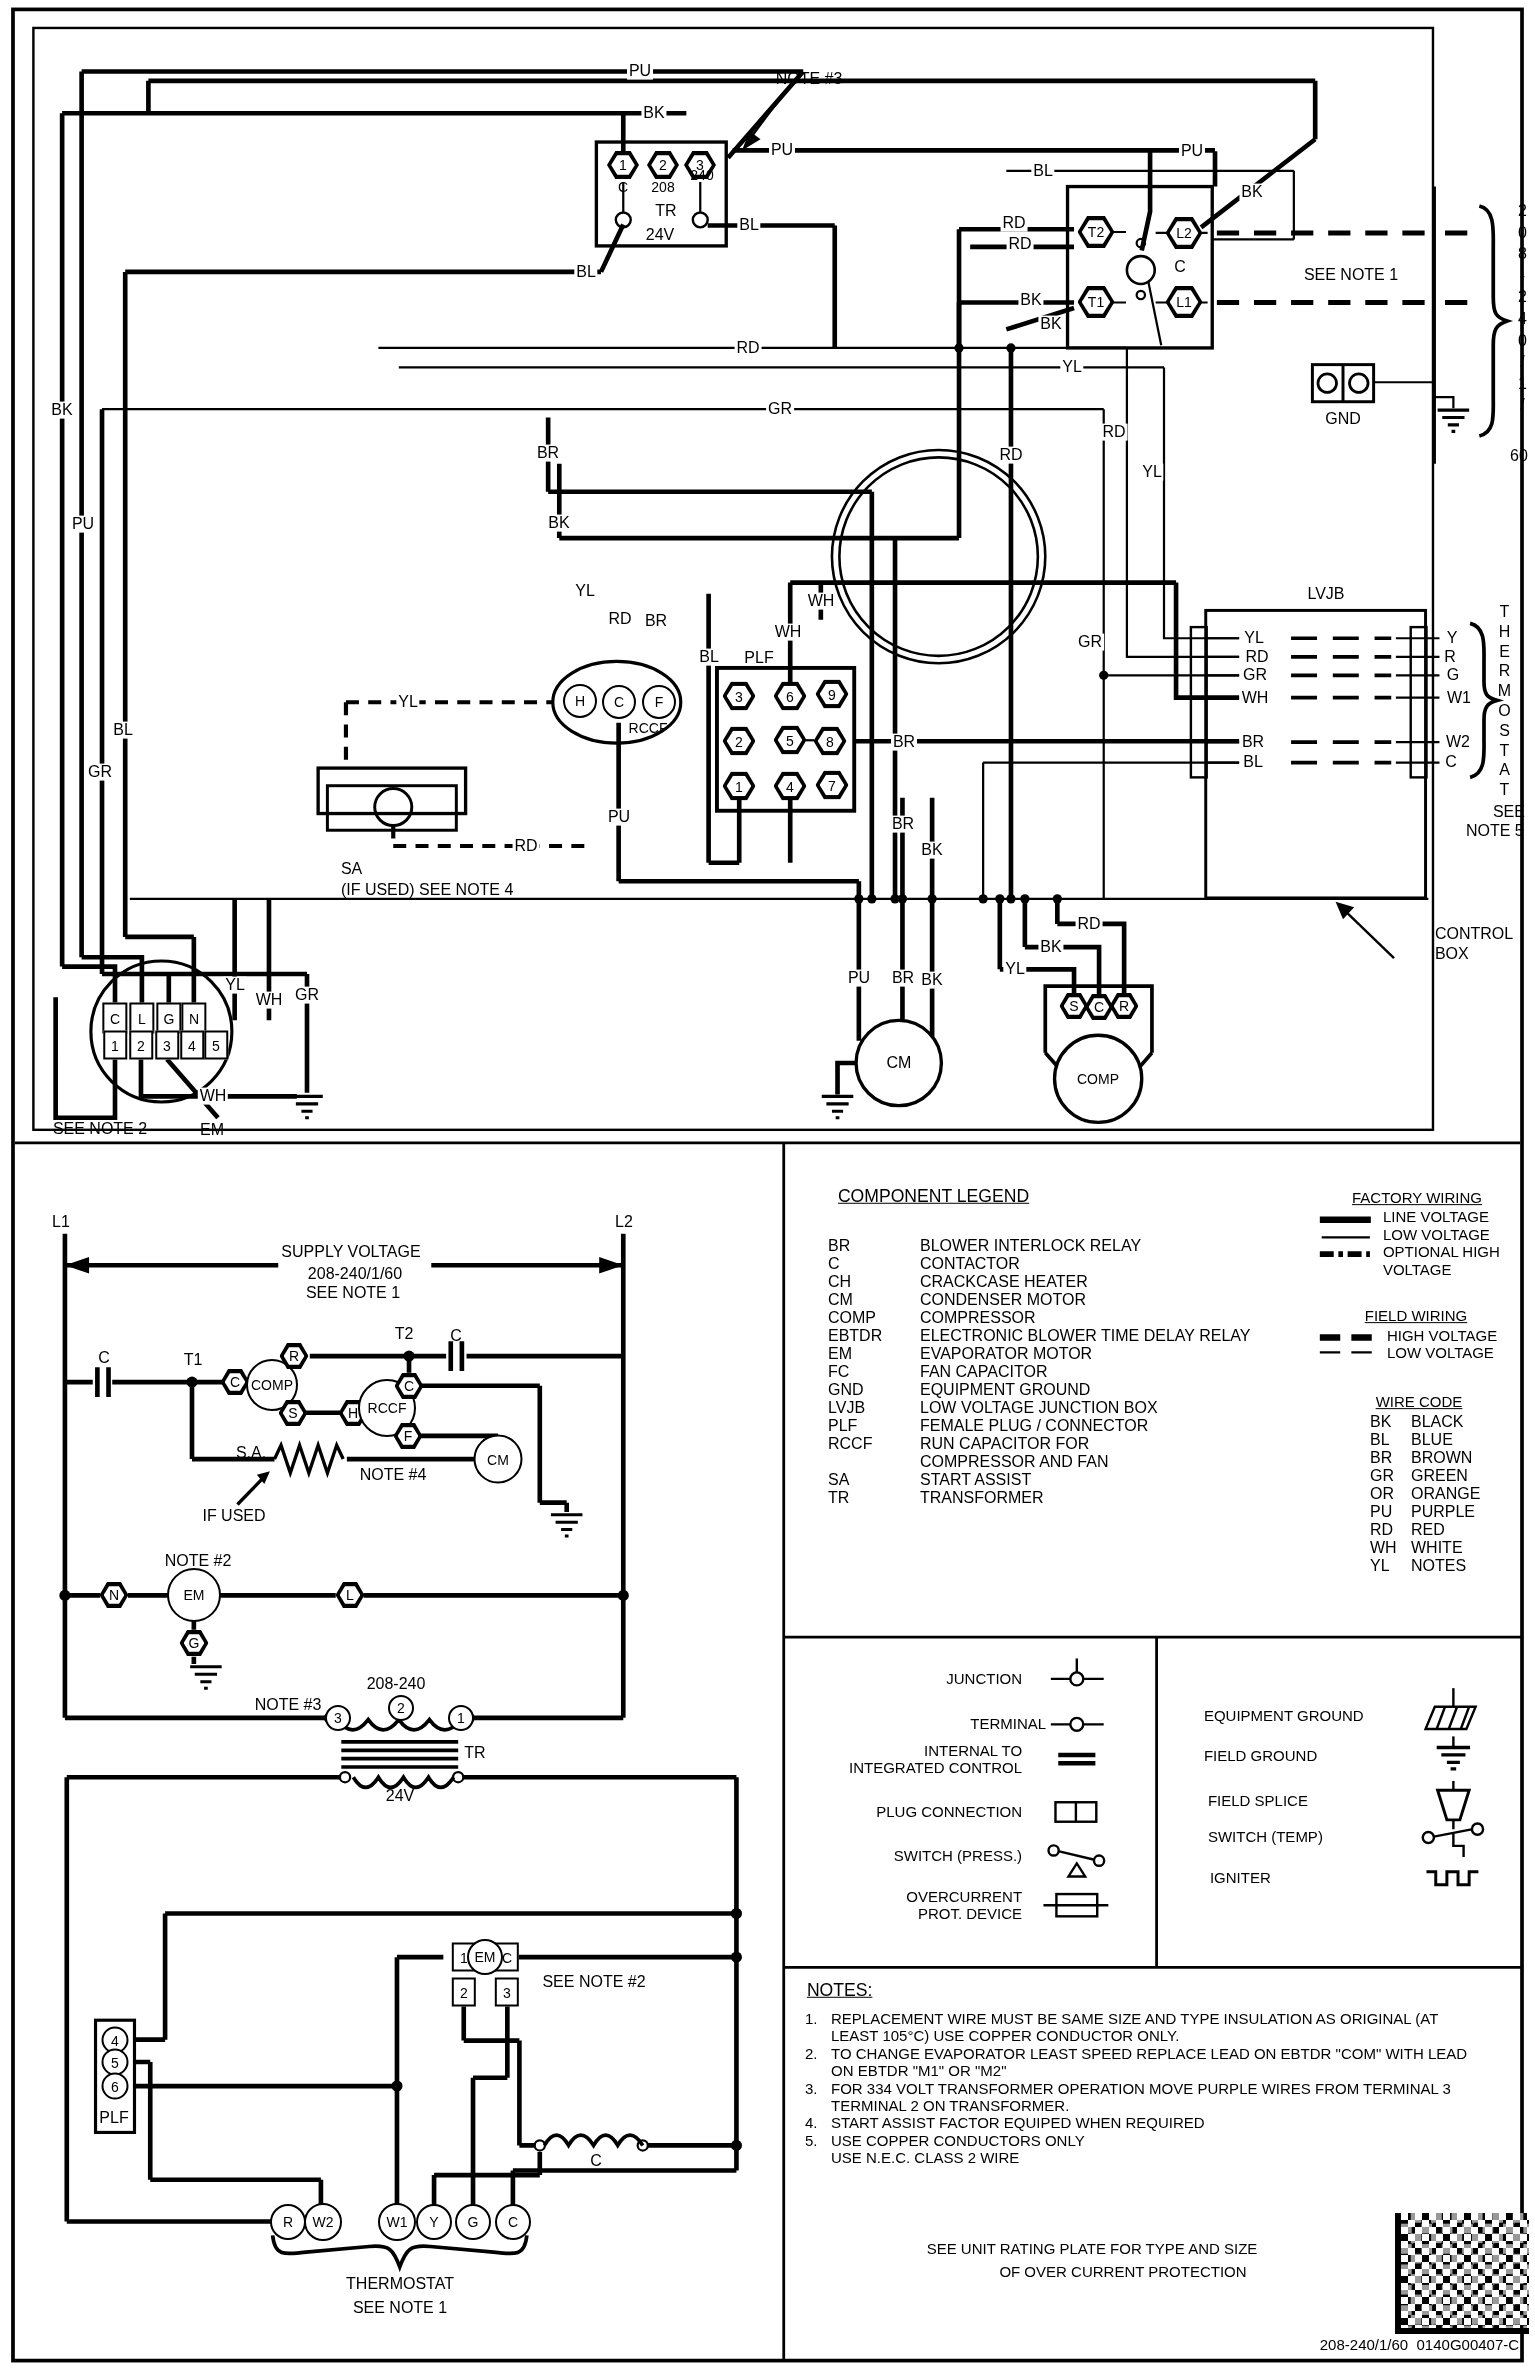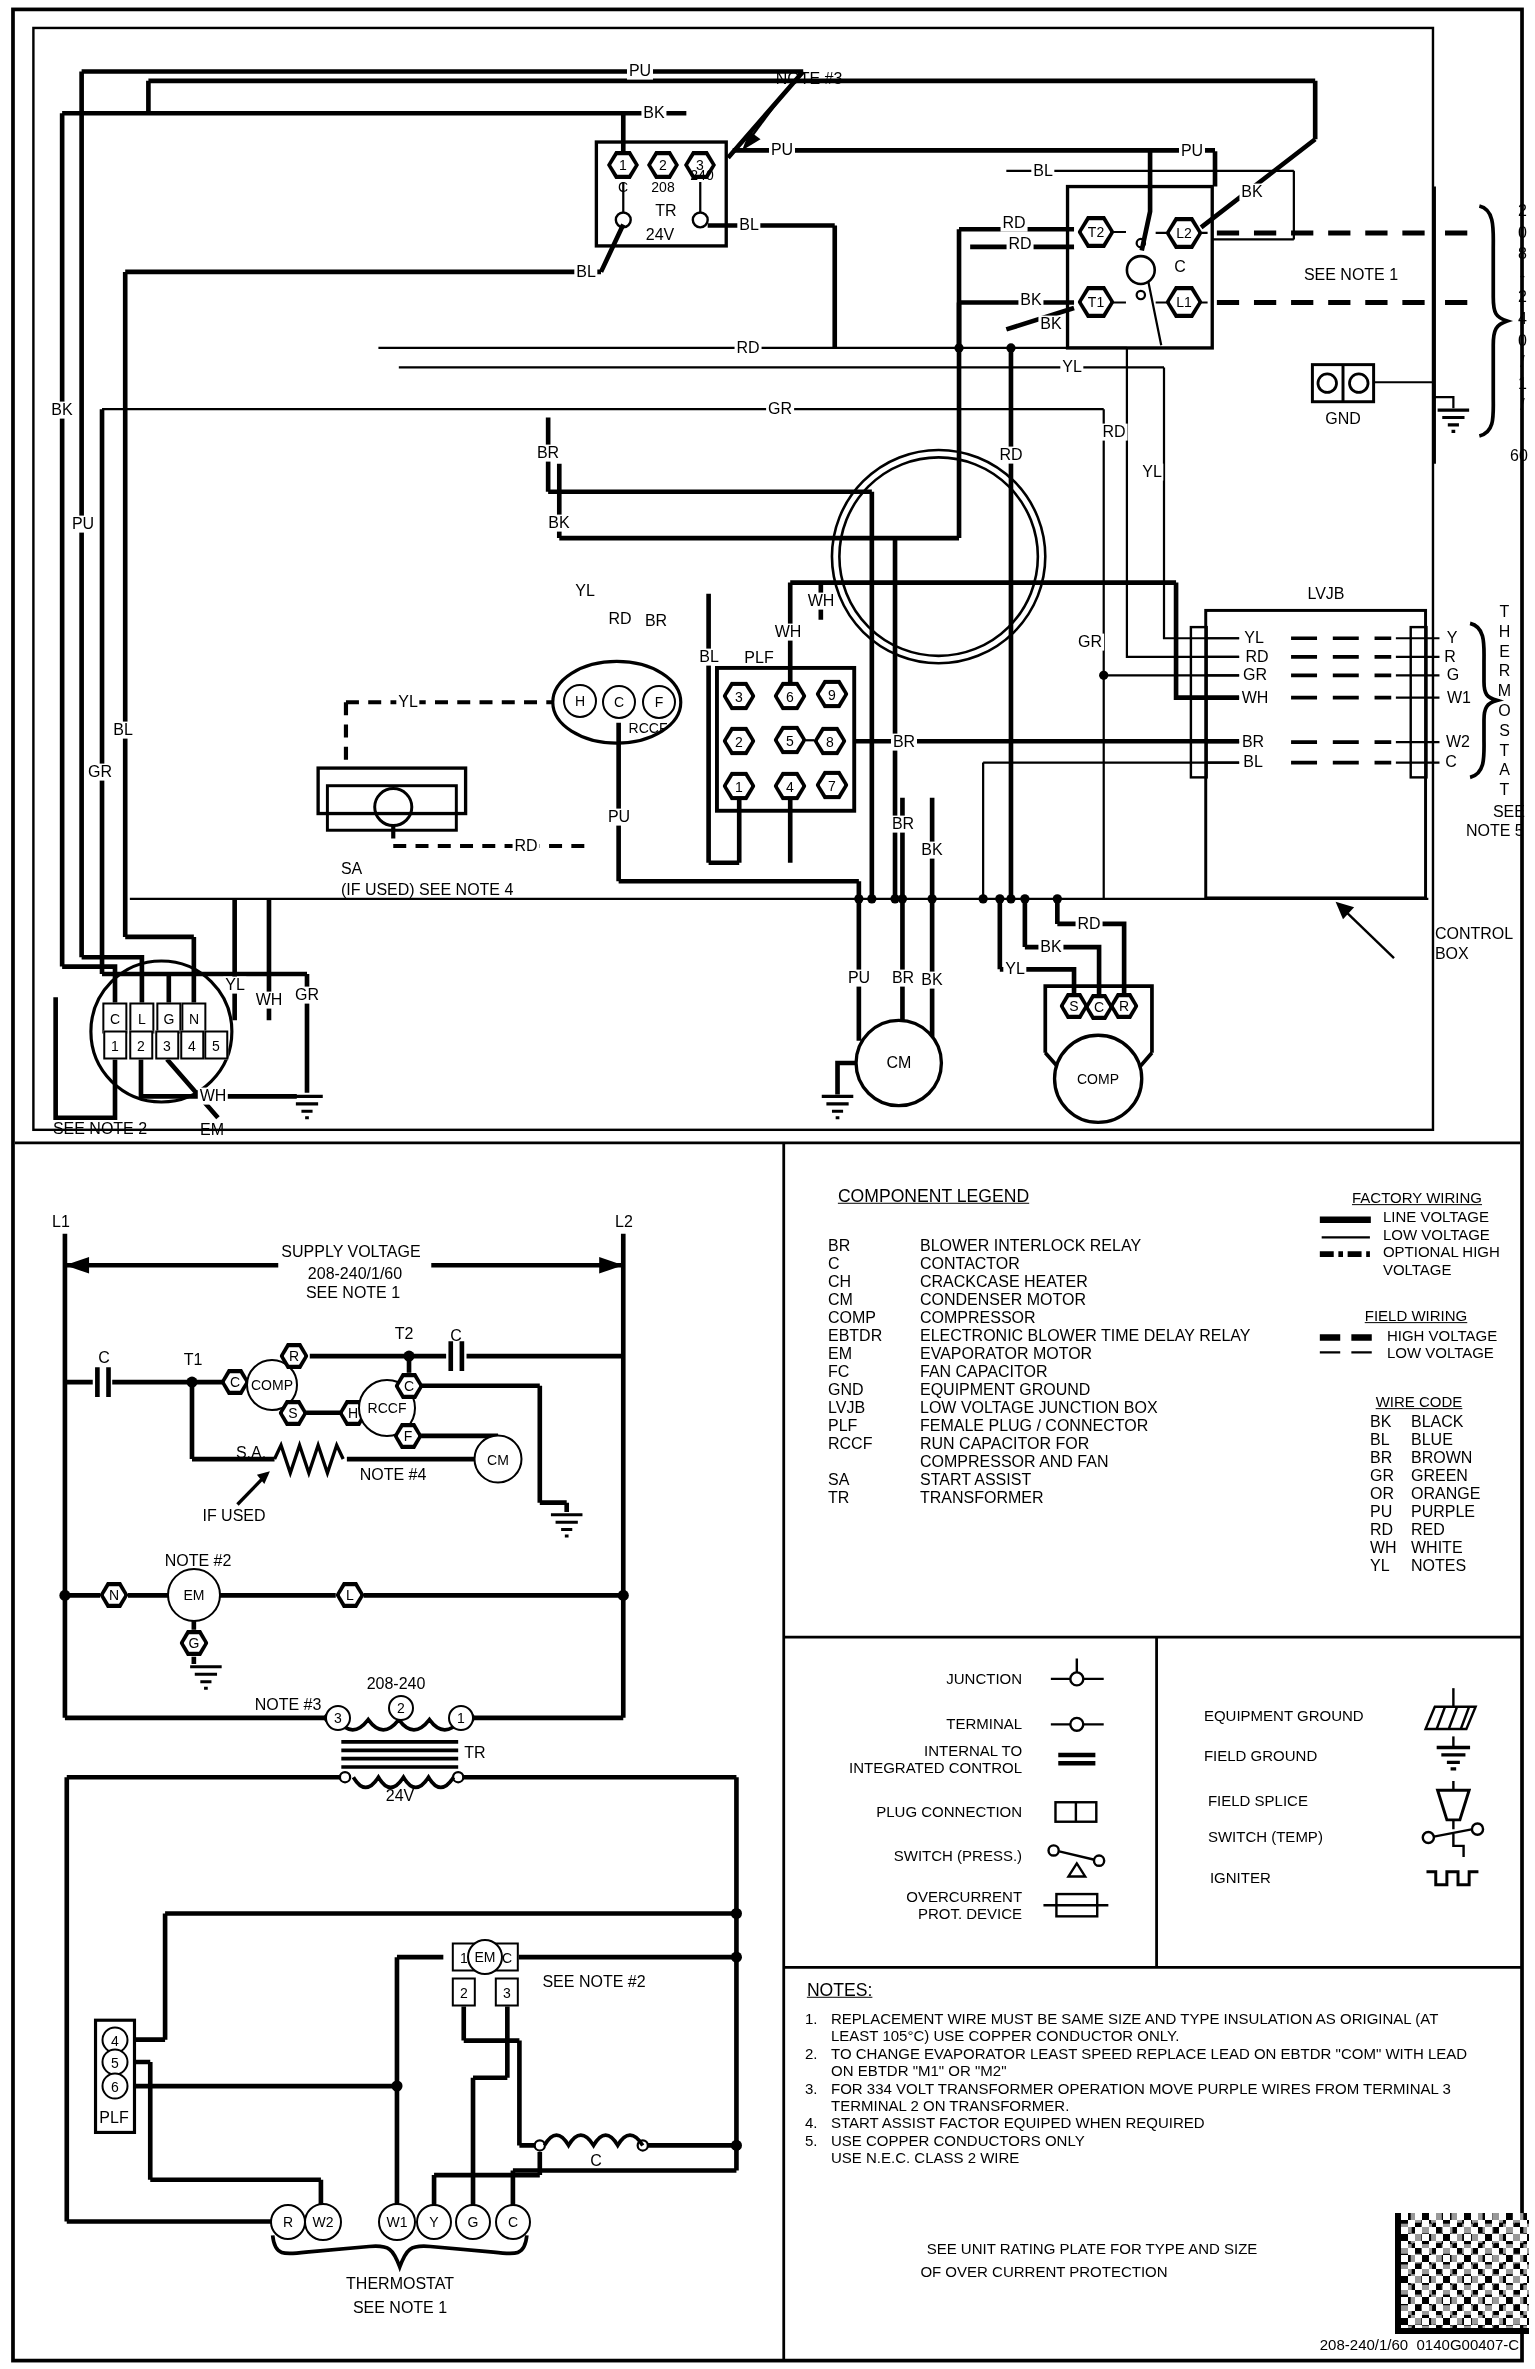--- a/index.html
+++ b/index.html
@@ -604,21 +604,21 @@
         <span class="wc-abbr">WH</span>
         <span>WHITE</span>
       </div>
   <div class="wc-row">
         <span class="wc-abbr">YL</span>
         <span>NOTES</span>
       </div>
 </div>
 
 <span class="lr nobg f16" style="left:1024px;top:1679px">JUNCTION</span>
-<span class="lr nobg f16" style="left:1024px;top:1724px">TERMINAL</span>
+<span class="lr nobg f16" style="left:1048px;top:1724px">TERMINAL</span>
 <span class="lr nobg f16" style="left:1024px;top:1751px">INTERNAL TO</span>
 <span class="lr nobg f16" style="left:1024px;top:1768px">INTEGRATED CONTROL</span>
 <span class="lr nobg f16" style="left:1024px;top:1812px">PLUG CONNECTION</span>
 <span class="lr nobg f16" style="left:1024px;top:1856px">SWITCH (PRESS.)</span>
 <span class="lr nobg f16" style="left:1024px;top:1897px">OVERCURRENT</span>
 <span class="lr nobg f16" style="left:1024px;top:1914px">PROT. DEVICE</span>
 <span class="ll nobg f16" style="left:1202px;top:1716px">EQUIPMENT GROUND</span>
 <span class="ll nobg f16" style="left:1202px;top:1756px">FIELD GROUND</span>
 <span class="ll nobg f16" style="left:1206px;top:1801px">FIELD SPLICE</span>
 <span class="ll nobg f16" style="left:1206px;top:1837px">SWITCH (TEMP)</span>
@@ -658,18 +658,18 @@
         <span class="note-num">5.</span>
         <span>USE COPPER CONDUCTORS ONLY</span>
       </div>
   <div class="note-line">
         <span class="note-num"></span>
         <span>USE N.E.C. CLASS 2 WIRE</span>
       </div>
 </div>
 
 <span class="lb nobg f16" style="left:1092px;top:2249px">SEE UNIT RATING PLATE FOR TYPE AND SIZE</span>
-<span class="lb nobg f16" style="left:1044px;top:2272px">OF OVER CURRENT PROTECTION</span>
+<span class="lb nobg f16" style="left:1123px;top:2272px">OF OVER CURRENT PROTECTION</span>
 <span class="lr nobg f16" style="left:1521px;top:2345px">208-240/1/60  0140G00407-C</span>
 <div class="dm"></div>
 
 </div>
 
 
 </body></html>

